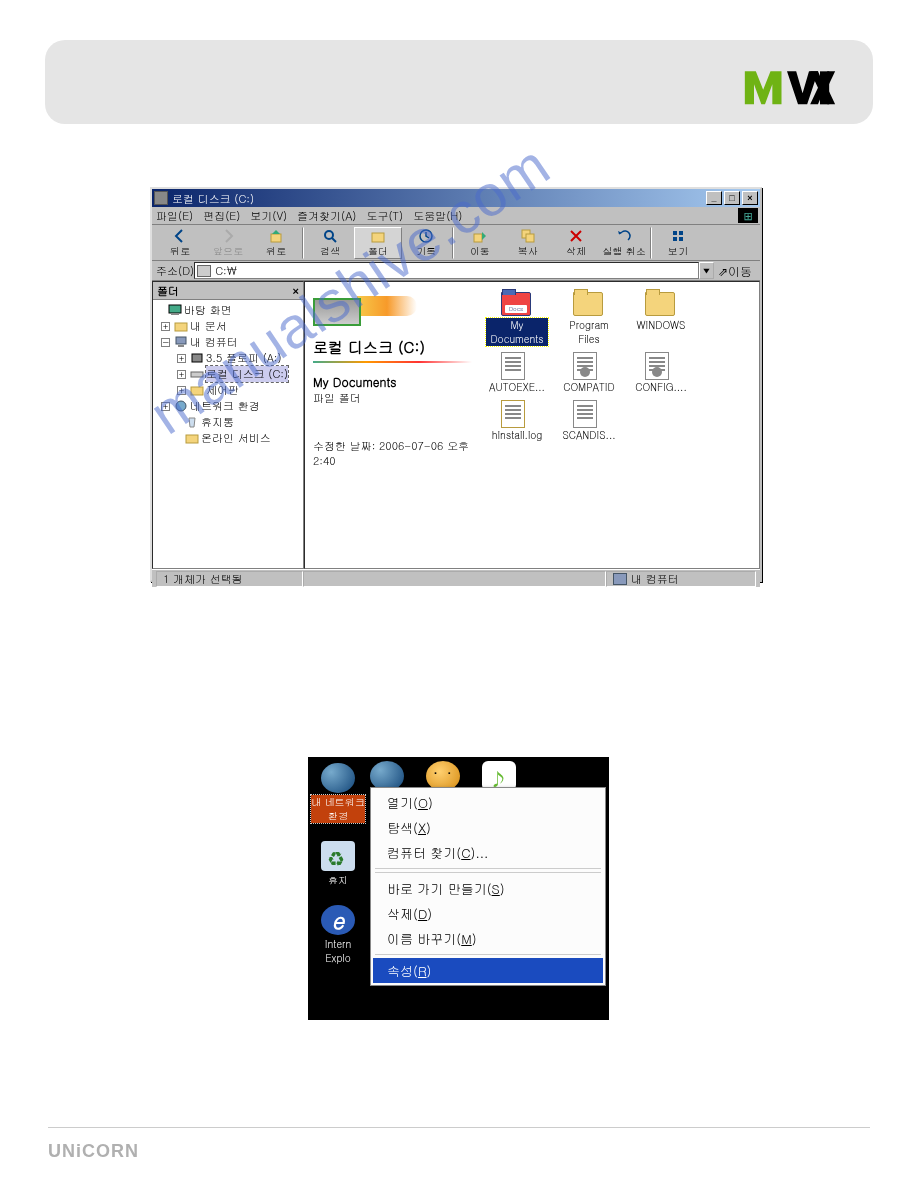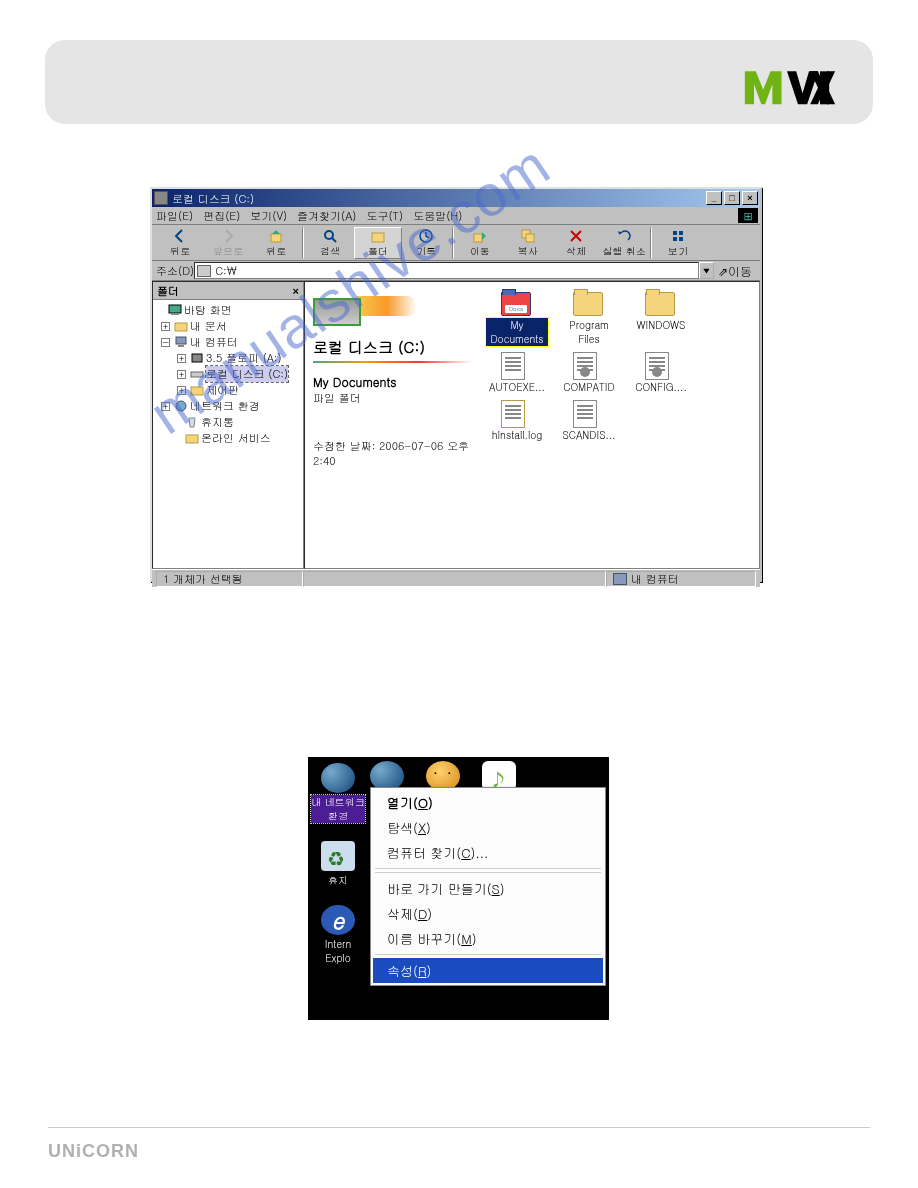--- a/index.html
+++ b/index.html
@@ -75,33 +75,33 @@
   .statusbar .cell.f1{width:147px;}
   .statusbar .spacer{flex:1;}
   .statusbar .cell.f3{width:150px;gap:4px;}
   .statusbar .comp-icon{width:14px;height:12px;background:#89b;border:1px solid #456;display:inline-block;}
 
   .context-shot { position: absolute; top: 757px; left: 308px; width: 301px; height: 263px; background: #000; overflow:hidden;}
   .desk-icons { position: absolute; top: 0; left: 0; width: 60px; padding: 6px 0; display:flex;flex-direction:column;align-items:center;gap:18px;}
   .desk-icons.row2{left:60px; top:0; flex-direction:row; width:240px; padding:4px 0 0 2px; gap:22px;}
   .desk-icon{display:flex;flex-direction:column;align-items:center;color:#fff;font-size:10px;text-align:center;gap:2px;}
   .desk-icon .di{width:34px;height:30px;}
-  .desk-icon.sel .di-label{background:#4c1d95;outline:1px dotted #ccc;}
+  .desk-icon.sel .di-label{background:#c2410c;outline:1px dotted #ccc;}
   .di.globe{border-radius:50%;background:radial-gradient(circle at 30% 30%,#7ac,#147);position:relative;}
   .di.recycle{background:#cde;border-radius:4px;position:relative;}
   .di.recycle::after{content:"♻";color:#2a7a2a;font-size:20px;position:absolute;left:6px;top:2px;}
   .di.ie{border-radius:50%;background:#2a5ab5;color:#fff;font-weight:bold;font-size:22px;text-align:center;line-height:30px;font-style:italic;}
   .di.gom{border-radius:50%;background:radial-gradient(circle at 40% 35%,#ffd070,#d68a10);position:relative;}
   .di.gom::after{content:"• •";position:absolute;top:6px;left:8px;color:#000;font-size:8px;letter-spacing:4px;}
   .di.music{border-radius:6px;background:#fff;position:relative;}
   .di.music::after{content:"♪";color:#6b3;font-size:20px;position:absolute;left:10px;top:2px;}
   
   .ctx-menu { position: absolute; top: 30px; left: 62px; width: 236px; background: #fcfcfc; border: 1px solid #888; box-shadow: 2px 2px 4px rgba(0,0,0,0.5); font-size: 13px; padding:2px;}
   .ctx-item { padding: 3px 14px; color: #000; }
-  .ctx-item.bold{font-weight:bold;}
+  .ctx-item.bold{font-weight:normal;}
   .ctx-item.highlight { background: #1a4bbf; color: #fff; }
   .ctx-sep { height: 1px; background: #ccc; margin: 3px 2px; }
   .ctx-item u{text-decoration:underline;}
 
   .watermark { position: absolute; top: 380px; left: 175px; font-size: 58px; color: #4a6acc; opacity: 0.5; transform: rotate(-34deg); transform-origin: left bottom; letter-spacing: 1px; font-family: Arial; pointer-events:none;}
   
   .footer-logo { position: absolute; bottom: 26px; left: 48px; font-size: 18px; font-weight: bold; color: #b0b0b0; letter-spacing: 1px; font-family: Arial;}
   .footer-line { position: absolute; bottom: 60px; left: 48px; right: 48px; height: 1px; background: #ccc; }
 
   

